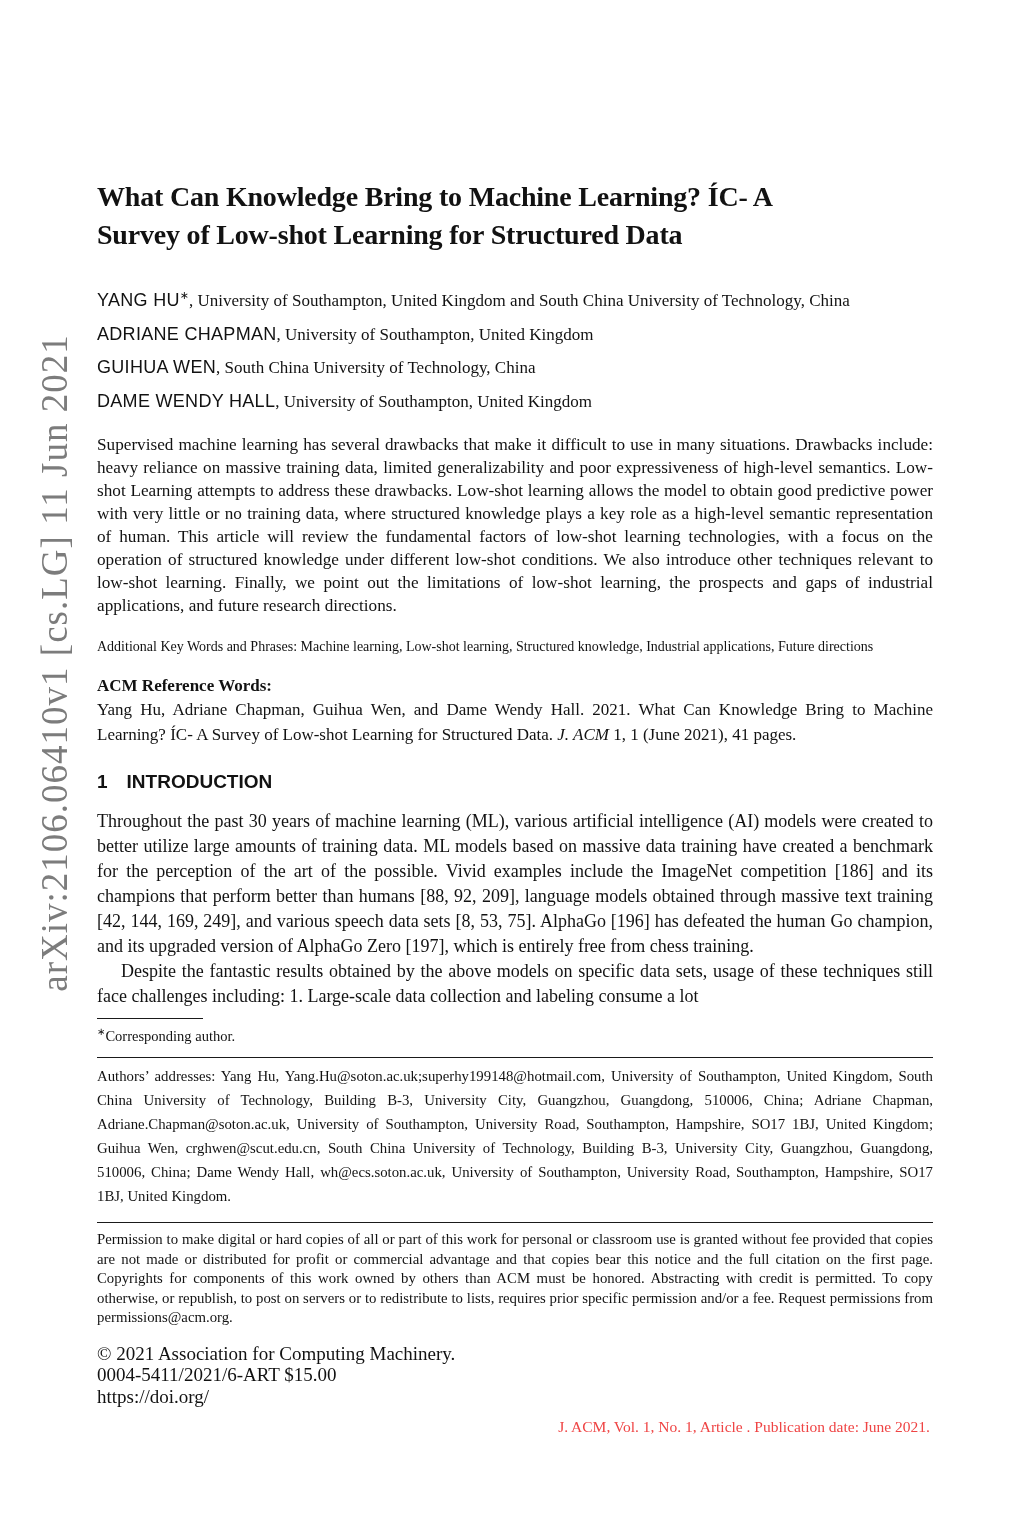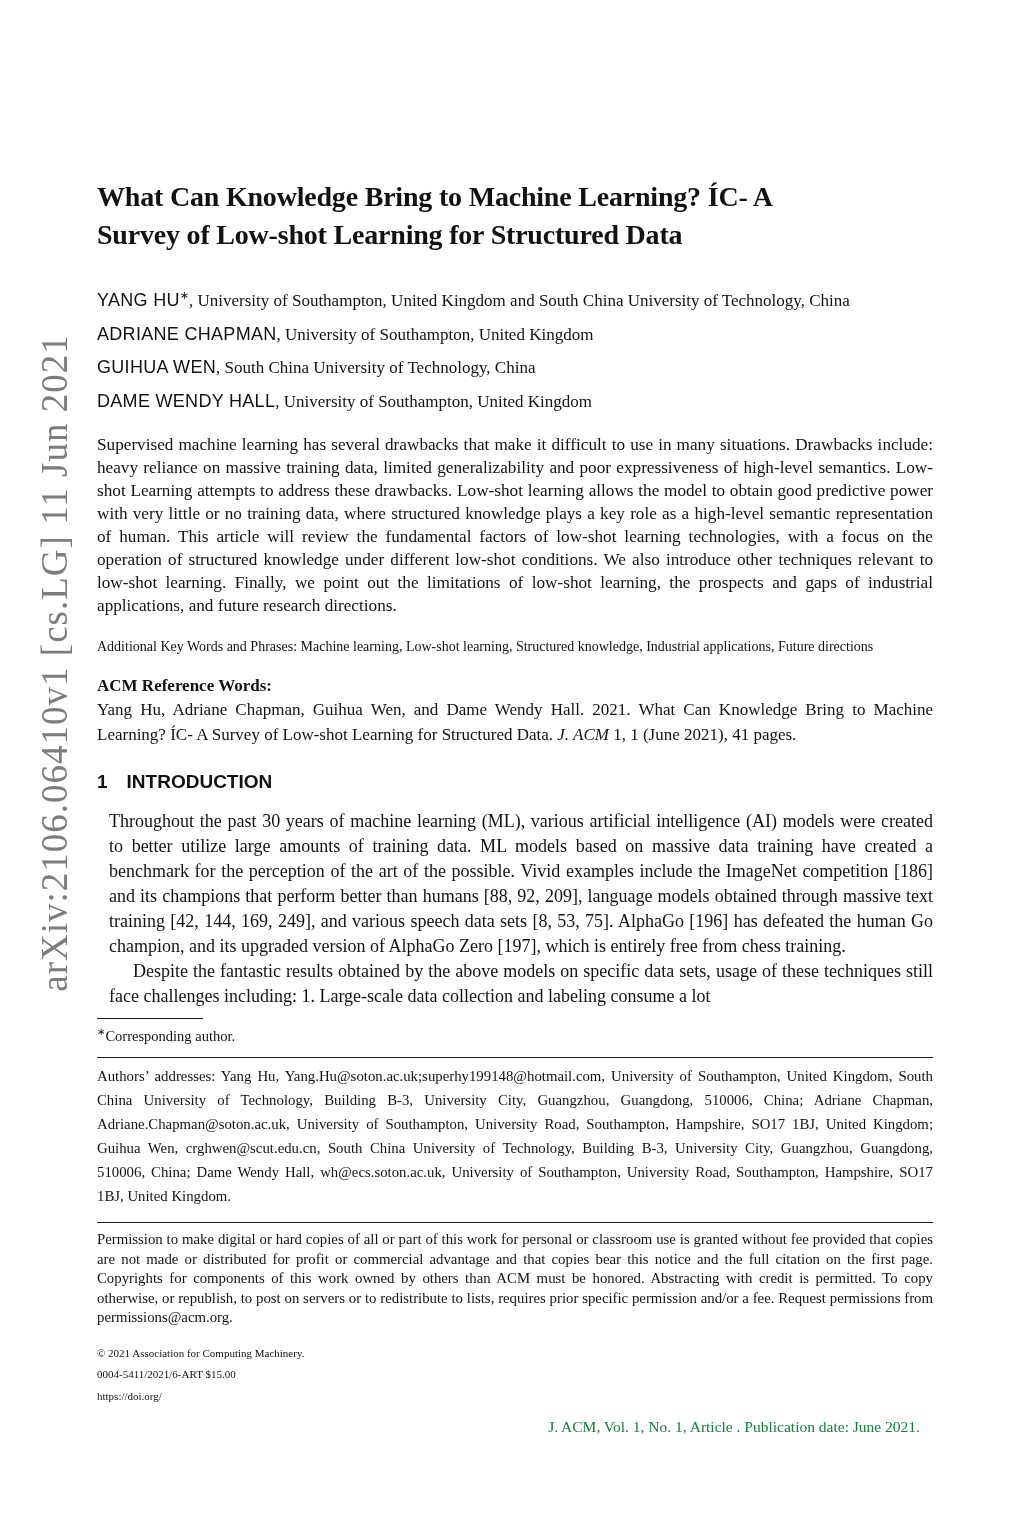--- a/index.html
+++ b/index.html
@@ -91,21 +91,21 @@
   .section-heading {
     margin-top: 24px;
     font-family: "Liberation Sans", sans-serif;
     font-weight: bold;
     font-size: 19px;
     line-height: 22px;
   }
   .section-number { margin-right: 19px; }
 
   .body-para {
-    margin: 9px 0 0 12px;
+    margin: 9px 0 0 0;
     font-size: 18px;
     line-height: 25px;
     text-align: justify;
   }
   .body-para.indent {
     margin-top: 0;
     text-indent: 24px;
   }
 
   .footnote-rule {
@@ -138,30 +138,30 @@
     text-align: justify;
   }
 
   .permission {
     margin-top: 7px;
     font-size: 14.8px;
     line-height: 19.5px;
     text-align: justify;
   }
   .legal-line {
-    font-size: 11px;
+    font-size: 19px;
     line-height: 21.5px;
   }
 
   .page-footer {
     position: absolute;
-    right: 104px;
+    right: 94px;
     top: 1418px;
     font-size: 15.5px;
-    color: #15803d;
+    color: #ef4444;
     font-family: Liberation Serif, serif;
   }
 </style>
 </head>
 <body>
 
 <div class="arxiv-stamp">arXiv:2106.06410v1  [cs.LG]  11 Jun 2021</div>
 
 <div class="page">
 

